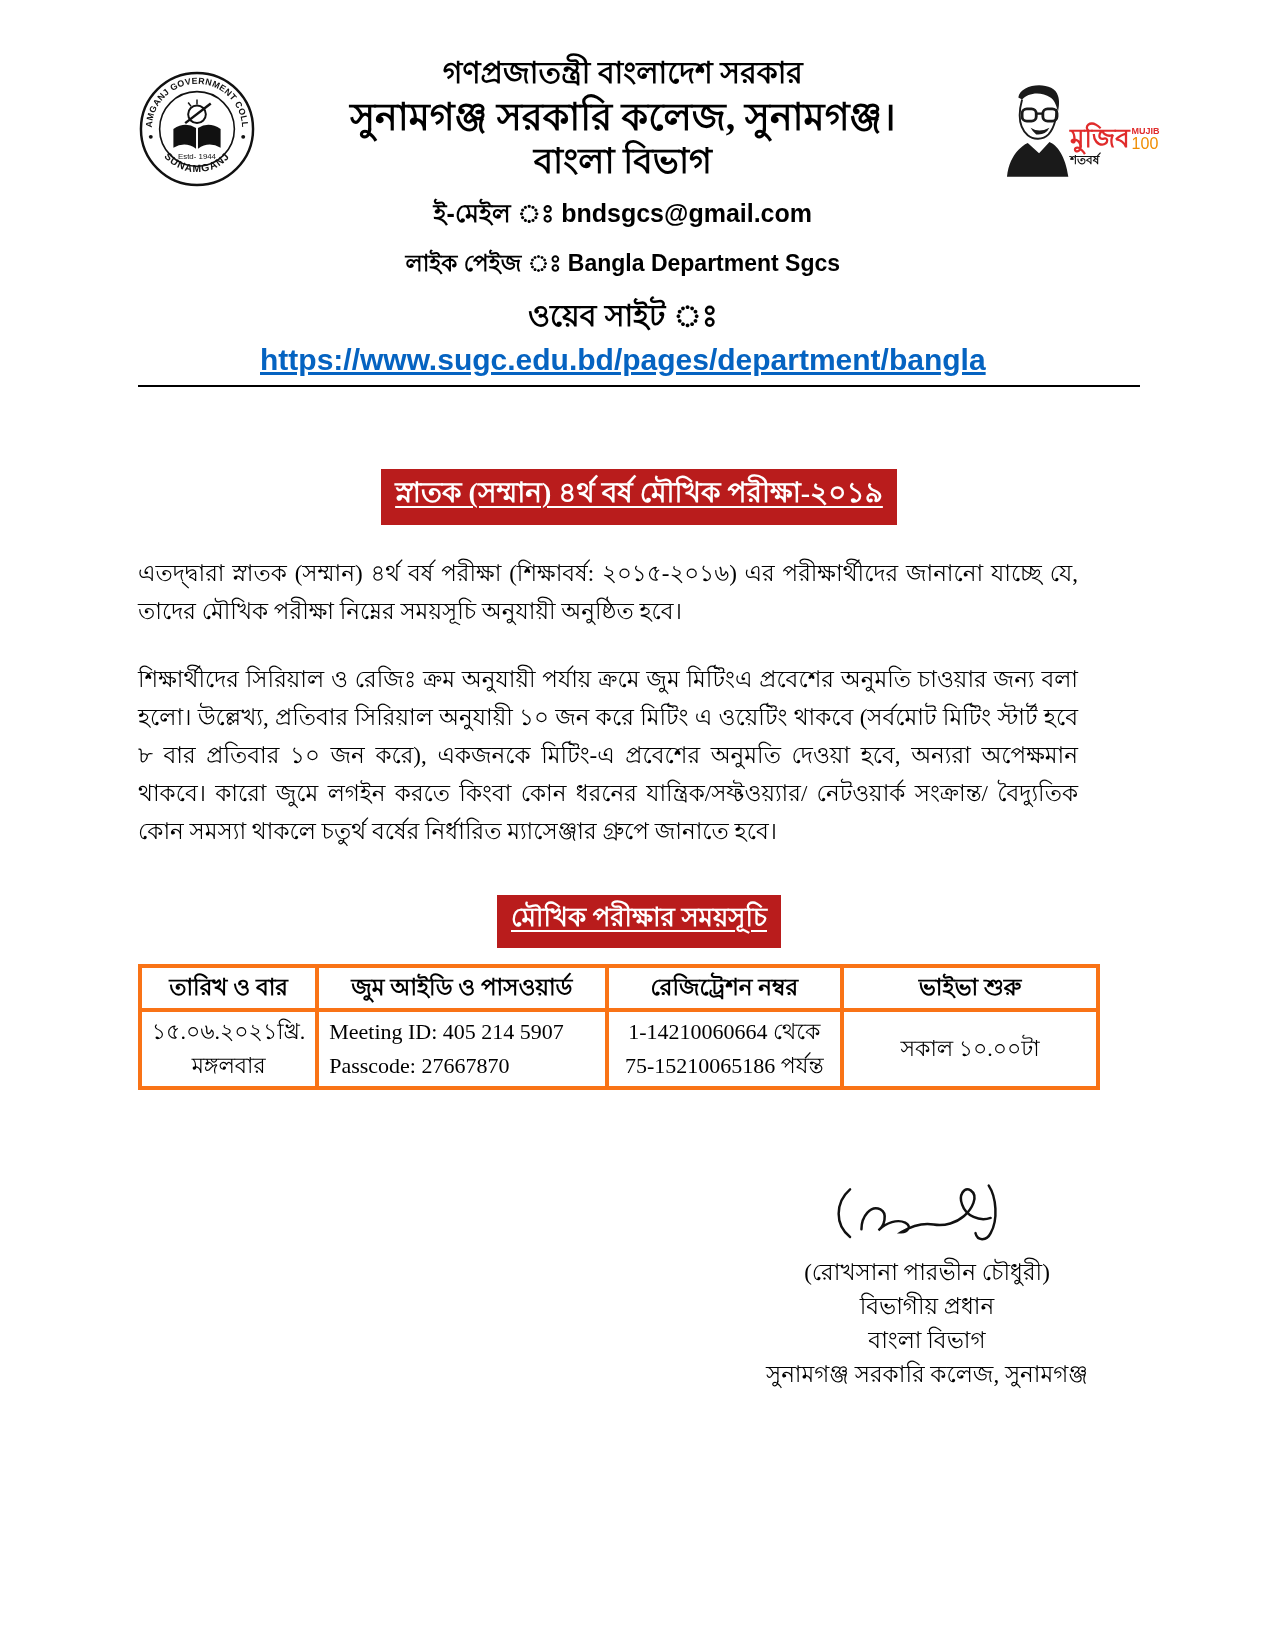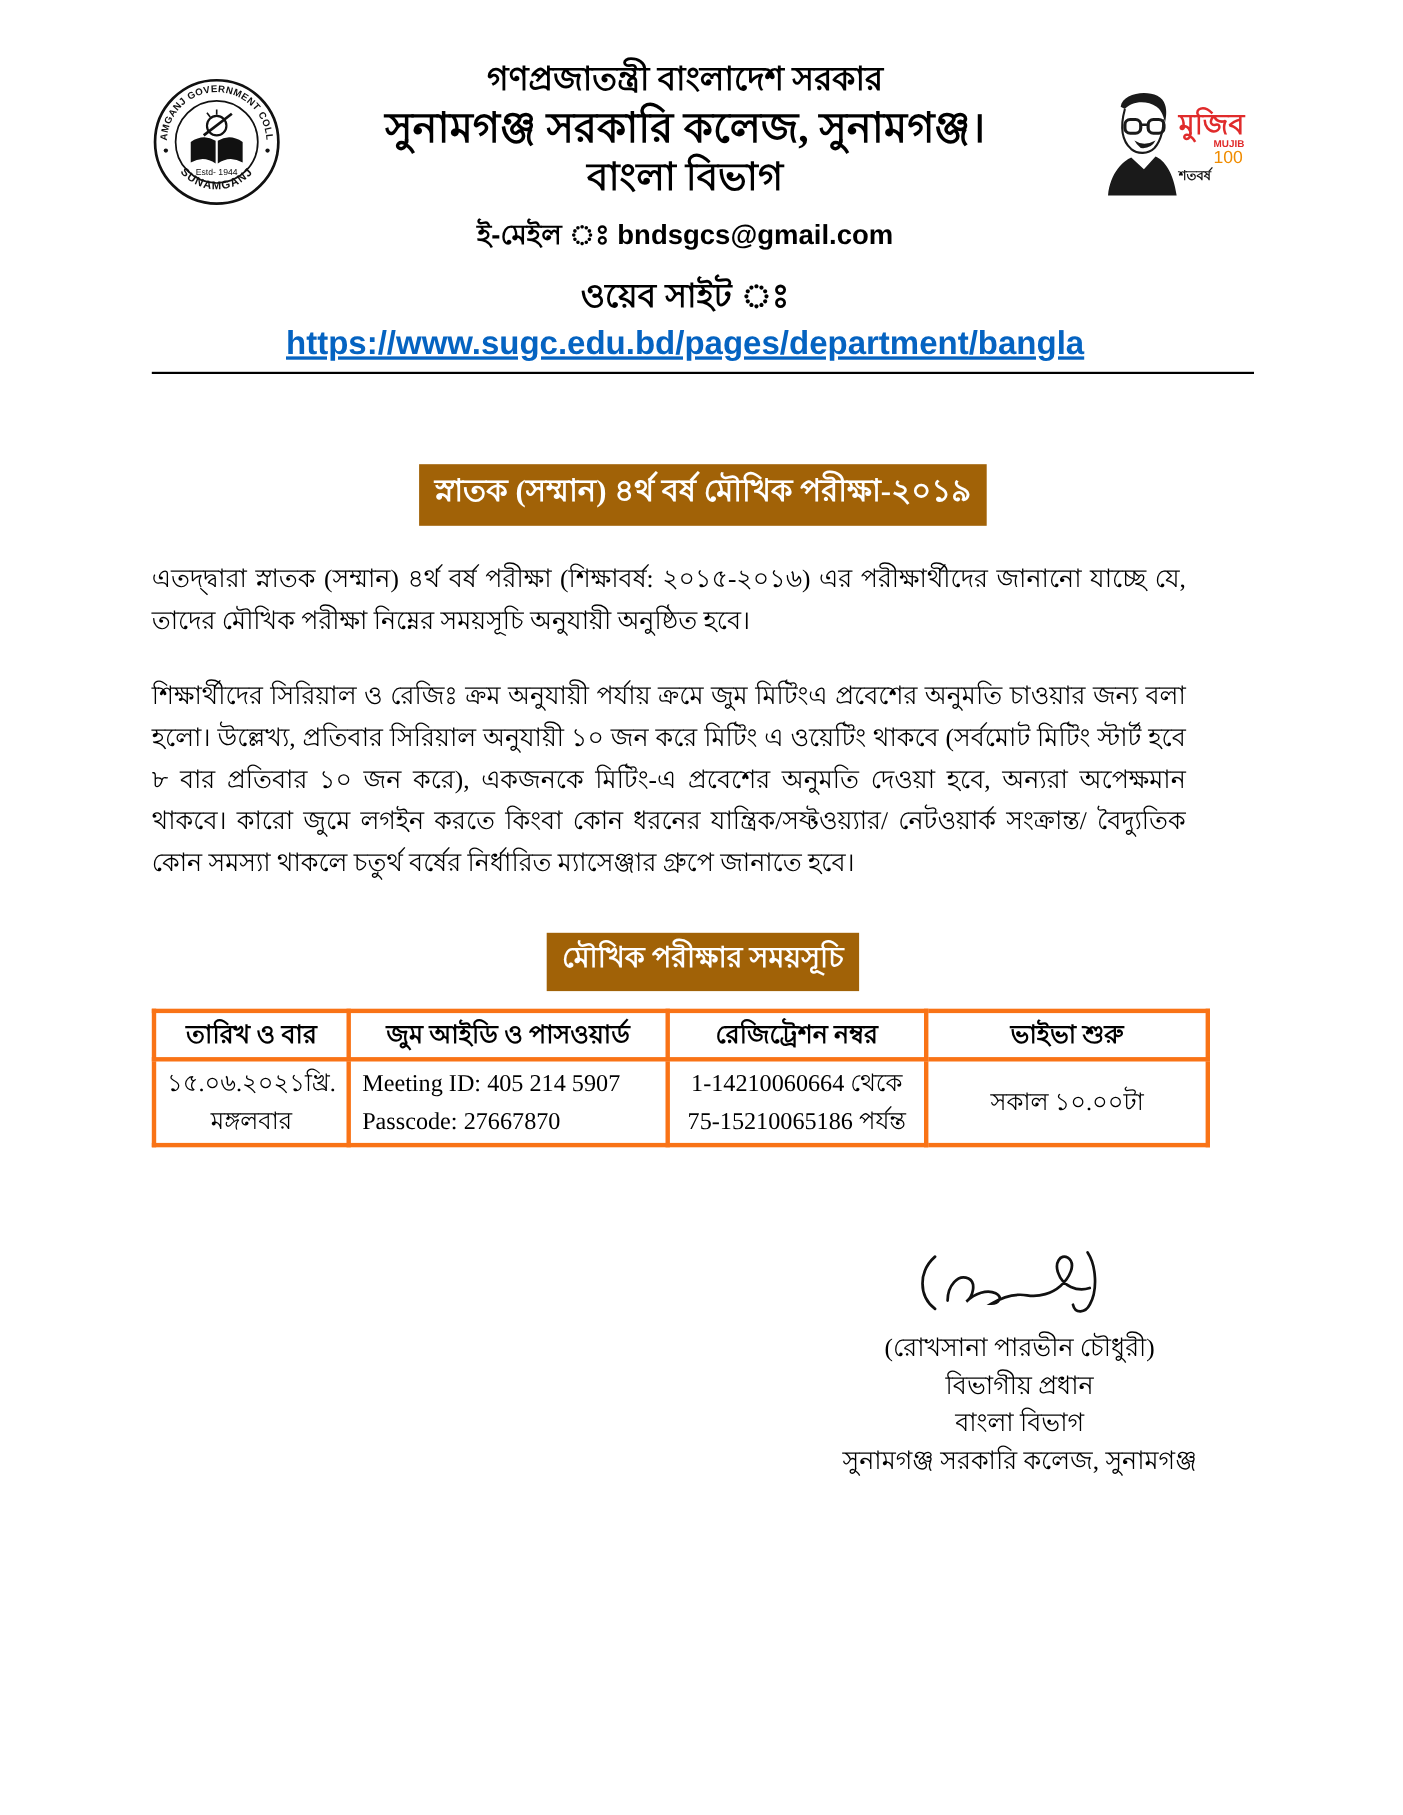--- a/index.html
+++ b/index.html
@@ -17,37 +17,37 @@
   .govt-line   { font-size:30px; font-weight:bold; line-height:1.15; }
   .college-line{ font-size:38px; font-weight:bold; line-height:1.2; margin-top:4px; }
   .dept-line   { font-size:35px; font-weight:bold; line-height:1.15; margin-top:2px; }
   .contact-line{ font-family:"Liberation Sans","DejaVu Sans",sans-serif; font-weight:bold; }
   .contact-line.email { font-size:25px; margin-top:12px; }
   .contact-line.like  { font-size:23px; margin-top:8px; }
   .contact-line.web   { font-size:30px; margin-top:8px; font-weight:bold; }
   .weblink { color:#0563c1; text-decoration:underline; }
   
   .mujib-text { margin-left:-14px; margin-bottom:14px; line-height:1; }
-  .mujib-row1 { display:flex; align-items:flex-end;flex-direction:column; }
+  .mujib-row1 { display:flex; align-items:flex-end; }
   .mujib-bn   { color:#e02b2b; font-weight:bold; font-size:26px; }
   .mujib-col  { display:flex; flex-direction:column; margin-left:2px; }
   .mujib-en   { color:#e02b2b; font-weight:bold; font-size:9px;
                 font-family:"Liberation Sans",sans-serif; }
   .mujib-100  { color:#f08c00; font-weight:normal; font-size:16px;
                 font-family:"Liberation Sans",sans-serif; }
   .mujib-sub  { color:#111; font-weight:bold; font-size:12px; margin-top:2px; }
   
   .rule { border-top:2px solid #000; margin-top:8px; }
   .date-line { text-align:right; padding-right:64px; font-size:25px; margin-top:6px; }
   
   .title-wrap { text-align:center; margin-top:82px; }
   .title-wrap.schedule { margin-top:44px; }
   .black-bar {
-    display:inline-block; background:#a16207; color:#fff; font-weight:bold;
-    padding:2px 14px 7px 14px; 
+    display:inline-block; background:#b91c1c; color:#fff; font-weight:bold;
+    padding:2px 14px 7px 14px; text-decoration:underline;
     text-underline-offset:4px; text-decoration-thickness:2px;
   }
   .black-bar.main { font-size:28px; }
   .black-bar.sub  { font-size:26px; }
   
   .body-para {
     font-size:23px; line-height:38px; text-align:justify;
     margin-top:30px; margin-right:62px;
   }
   
@@ -107,20 +107,24 @@
       </svg>
     </div>
 
     <div class="head-center">
       <div class="govt-line">গণপ্রজাতন্ত্রী বাংলাদেশ সরকার</div>
       <div class="college-line">সুনামগঞ্জ সরকারি কলেজ, সুনামগঞ্জ।</div>
       <div class="dept-line">বাংলা বিভাগ</div>
       <div class="contact-line email">
         <span>ই-মেইল ঃ</span>
         <span>bndsgcs@gmail.com</span>
+      </div>
+      <div class="contact-line like">
+        <span>লাইক পেইজ ঃ</span>
+        <span>Bangla Department Sgcs</span>
       </div>
       <div class="contact-line web">
         <span>ওয়েব সাইট ঃ</span>
         <a class="weblink" href="#">https://www.sugc.edu.bd/pages/department/bangla</a>
       </div>
     </div>
 
     <div class="mujib-wrap">
       <svg width="96" height="112" viewBox="0 0 100 112">
         <path d="M30,28 C32,12 68,10 72,26 C74,32 73,38 72,43 C70,34 67,30 64,28 C54,21 40,23 34,30 Z" fill="#1a1a1a"></path>

